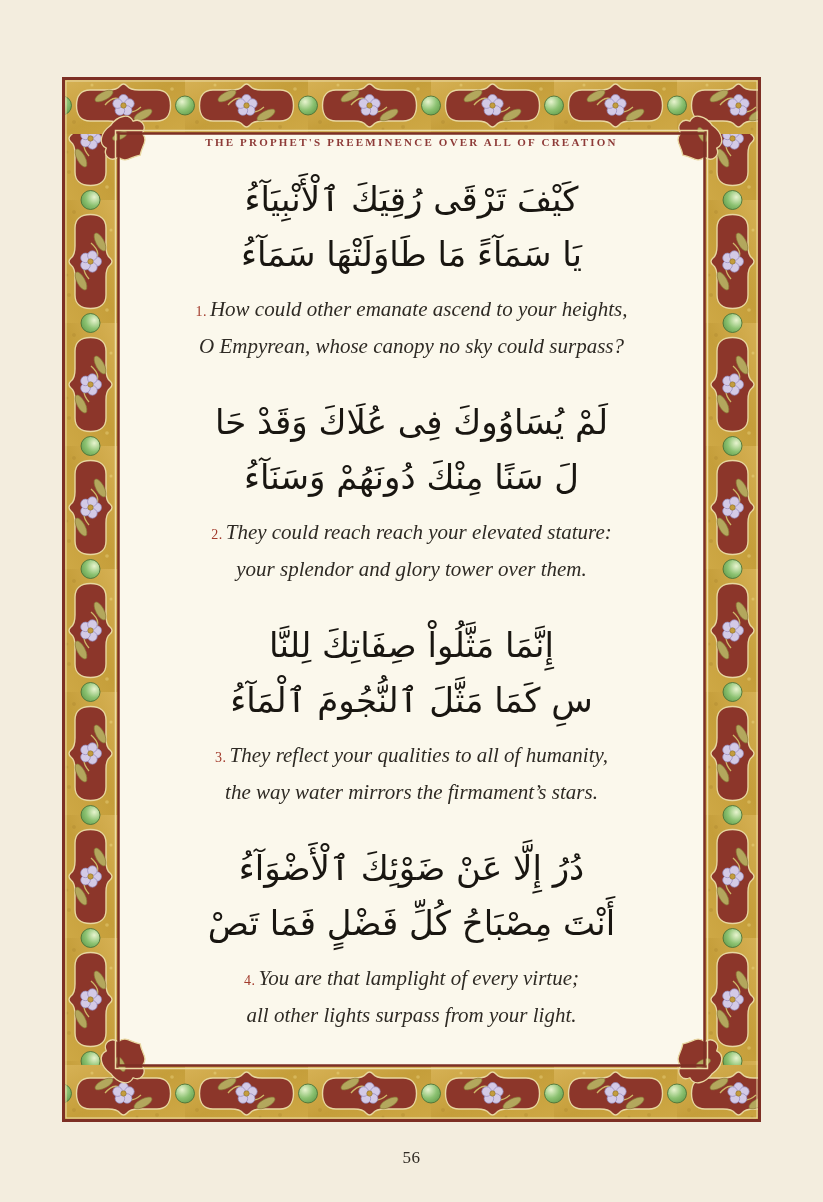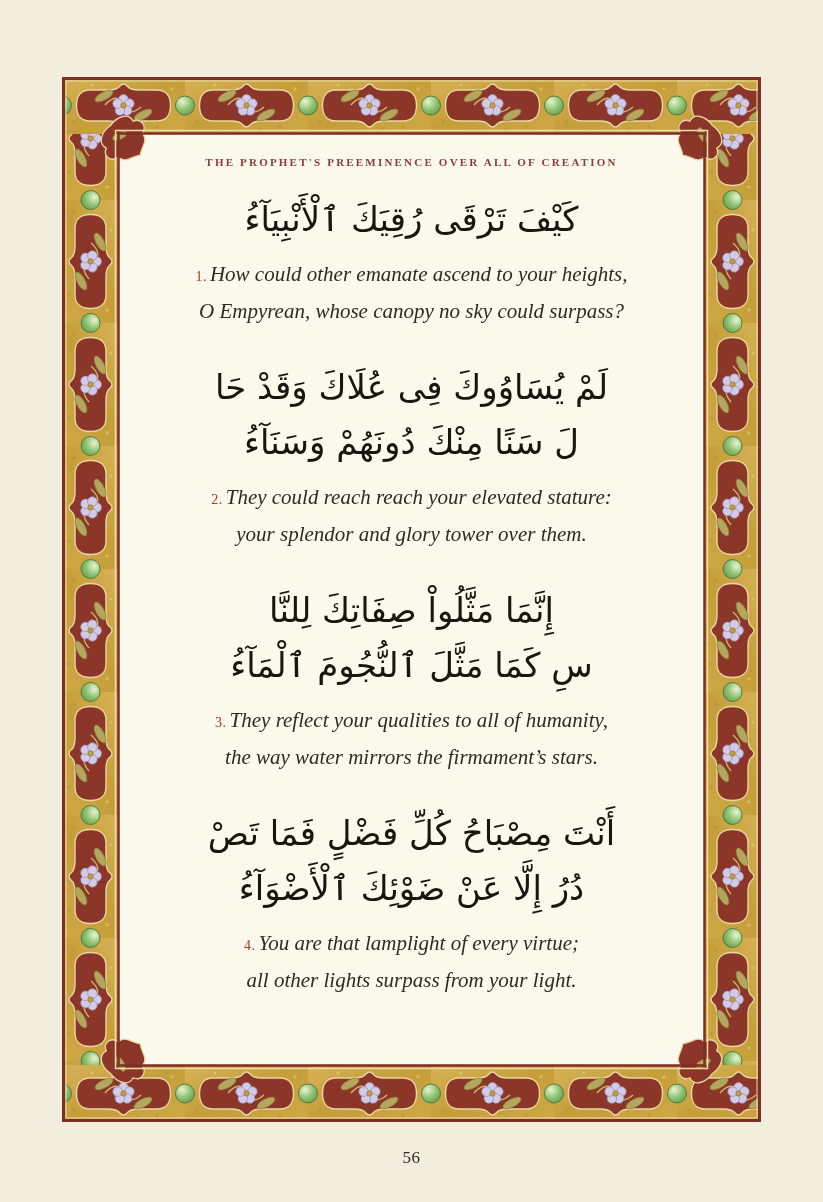--- a/index.html
+++ b/index.html
@@ -16,21 +16,21 @@
     position:absolute;
     left:119px;top:134px;width:585px;height:931px;
     background:#fbf8ec;
   }
   .frame-svg{
     position:absolute;left:62px;top:77px;width:699px;height:1045px;
     pointer-events:none;
   }
   .content{
     position:absolute;
-    left:119px;top:138px;width:585px;height:931px;
+    left:119px;top:118px;width:585px;height:931px;
     text-align:center;
   }
   .running-header{
     margin-top:18px;
     font-size:11px;
     font-weight:700;
     letter-spacing:2.2px;
     color:#8e3b38;
   }
   .verse-group .arabic{
@@ -145,20 +145,21 @@
     <rect x="56.5" y="56.5" width="586" height="932" fill="none" stroke="#7d2f24" stroke-width="2.5"></rect>
   </svg>
 
   <div class="content">
 
     <div class="running-header">THE PROPHET'S PREEMINENCE OVER ALL OF CREATION</div>
 
     <div class="verse-group vg1">
       <div class="arabic" dir="rtl">
         <div>كَيْفَ تَرْقَى رُقِيَكَ ٱلْأَنْبِيَآءُ</div>
+        <div>يَا سَمَآءً مَا طَاوَلَتْهَا سَمَآءُ</div>
       </div>
       <div class="english">
         <div><span class="vnum">1.</span><span>How could other emanate ascend to your heights,</span></div>
         <div>O Empyrean, whose canopy no sky could surpass?</div>
       </div>
     </div>
 
     <div class="verse-group vg">
       <div class="arabic" dir="rtl">
         <div>لَمْ يُسَاوُوكَ فِى عُلَاكَ وَقَدْ حَا</div>
@@ -176,22 +177,22 @@
         <div>سِ كَمَا مَثَّلَ ٱلنُّجُومَ ٱلْمَآءُ</div>
       </div>
       <div class="english">
         <div><span class="vnum">3.</span><span>They reflect your qualities to all of humanity,</span></div>
         <div>the way water mirrors the firmament’s stars.</div>
       </div>
     </div>
 
     <div class="verse-group vg">
       <div class="arabic" dir="rtl">
+        <div>دُرُ إِلَّا عَنْ ضَوْئِكَ ٱلْأَضْوَآءُ</div>
         <div>أَنْتَ مِصْبَاحُ كُلِّ فَضْلٍ فَمَا تَصْ</div>
-        <div>دُرُ إِلَّا عَنْ ضَوْئِكَ ٱلْأَضْوَآءُ</div>
       </div>
       <div class="english">
         <div><span class="vnum">4.</span><span>You are that lamplight of every virtue;</span></div>
         <div>all other lights surpass from your light.</div>
       </div>
     </div>
 
   </div>
 
   <div class="folio">56</div>

